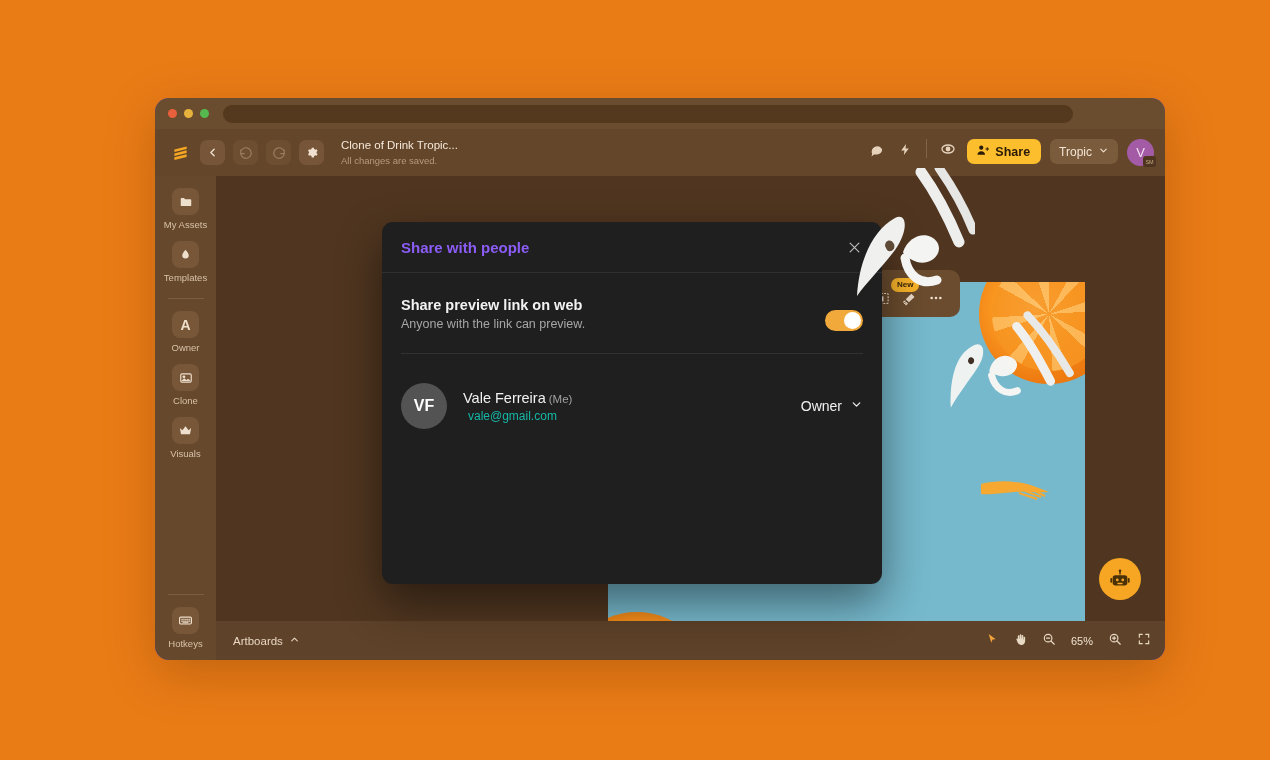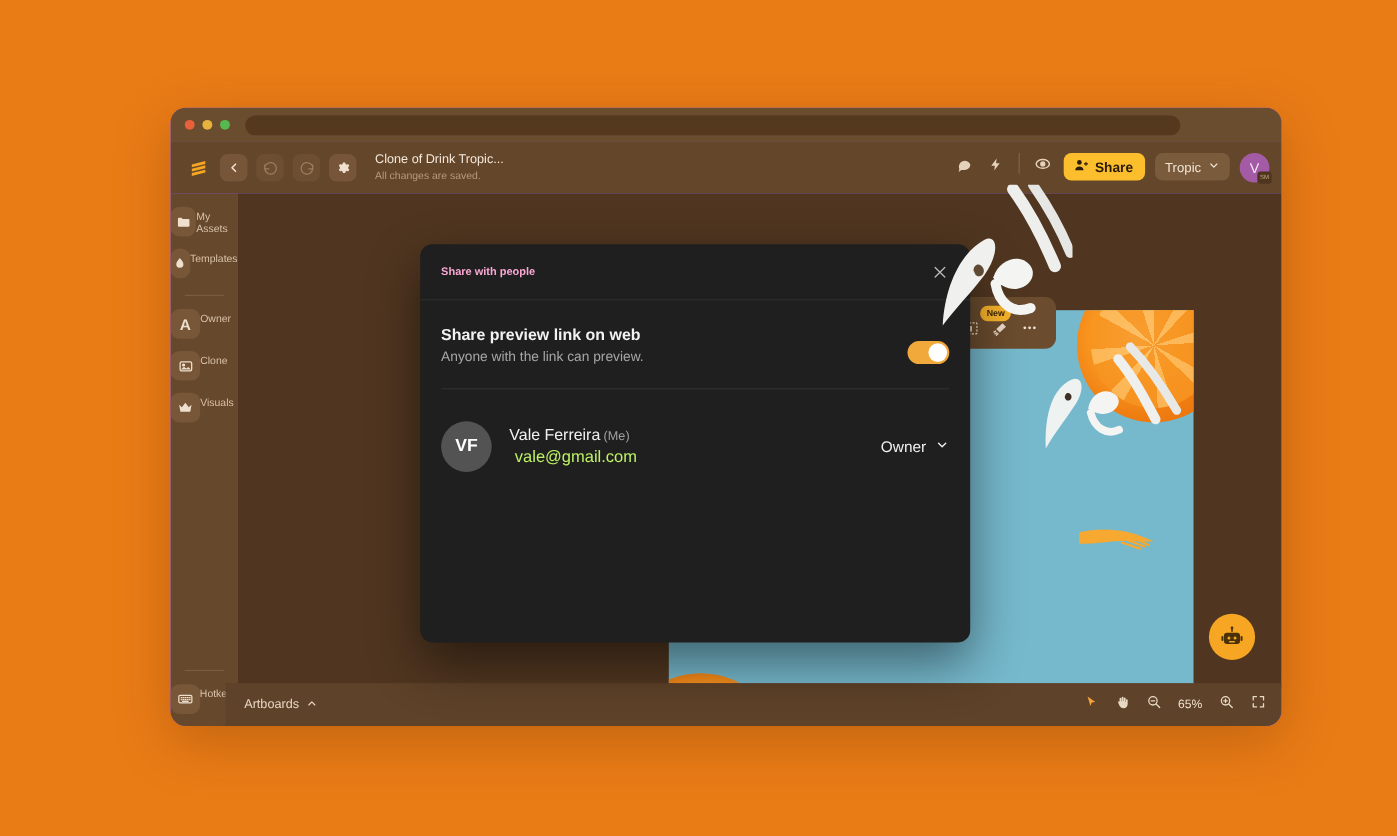--- a/index.html
+++ b/index.html
@@ -97,22 +97,22 @@
   }
 
   
   .sidebar {
     position: absolute; left: 0; top: 78px;
     width: 61px; height: 484px;
     background: #66482d;
     display: flex; flex-direction: column; align-items: center;
     padding-top: 12px;
   }
-  .side-item { width: 61px; display: flex; flex-direction: row;
-               margin-bottom: 11px; cursor: pointer; }
+  .side-item { width: 61px; display: flex; flex-direction: column;
+               align-items: center; margin-bottom: 11px; cursor: pointer; }
   .side-ico {
     width: 27px; height: 27px; border-radius: 8px;
     background: #775737; color: #efdfcd;
     display: flex; align-items: center; justify-content: center;
   }
   .side-lbl { font-size: 9.5px; color: #d8c2a8; margin-top: 4px; }
   .side-sep { width: 36px; height: 1px; background: #7d5e3e; margin: 4px 0 12px; }
   .side-spacer { flex: 1; }
 
   
@@ -231,21 +231,21 @@
   .fab {
     position: absolute; right: 24px; bottom: 25px;
     width: 42px; height: 42px; border-radius: 50%;
     background: #f6a623; color: #4b3108;
     display: flex; align-items: center; justify-content: center;
     cursor: pointer;
   }
 
   
   .statusbar {
-    position: absolute; left: 50px; bottom: 0; right: 0; height: 39px;
+    position: absolute; left: 61px; bottom: 0; right: 0; height: 39px;
     background: #5e4229;
     display: flex; align-items: center;
   }
   .artboards-btn {
     margin-left: 17px; color: #e8d6c2; font-size: 11.5px;
     display: flex; align-items: center; gap: 6px; cursor: pointer;
   }
   .status-right {
     margin-left: auto; margin-right: 14px;
     display: flex; align-items: center; gap: 15px;
@@ -262,21 +262,21 @@
     background: #1f1f1f;
     border-radius: 11px;
     overflow: hidden;
     box-shadow: 0 18px 46px rgba(0,0,0,.48);
   }
   .modal-head {
     height: 51px; display: flex; align-items: center;
     border-bottom: 1px solid #2f2f2f;
     padding: 0 19px;
   }
-  .modal-title { font-size: 10px; font-weight: bold; color: #f9a8d4; }
+  .modal-title { font-size: 15px; font-weight: bold; color: #8b5cf6; }
   .modal-close {
     margin-left: auto; color: #b9b9b9; cursor: pointer;
     width: 18px; height: 18px; display: flex;
     align-items: center; justify-content: center;
   }
   .modal-body { padding: 24px 19px 0; }
   .row-flex { display: flex; align-items: flex-end; }
   .sec-title { font-size: 14.5px; font-weight: bold; color: #f2f2f2; }
   .sec-sub { font-size: 12.5px; color: #a6a6a6; margin-top: 4px; }
   .toggle {
@@ -326,21 +326,21 @@
   .person-row { display: flex; align-items: center; margin-top: 29px; }
   .person-avatar {
     width: 46px; height: 46px; border-radius: 50%;
     background: #535353; color: #fff;
     display: flex; align-items: center; justify-content: center;
     font-size: 16px; font-weight: bold;
   }
   .person-info { margin-left: 16px; }
   .person-name { font-size: 14.5px; color: #f1f1f1; }
   .person-name .me { font-size: 11.5px; color: #a0a0a0; margin-left: 3px; }
-  .person-email { font-size: 15px; color: #bef264; margin-top: 3px; margin-left: 5px; }
+  .person-email { font-size: 12px; color: #14b8a6; margin-top: 3px; margin-left: 5px; }
   .person-role {
     margin-left: auto; display: flex; align-items: flex-end; gap: 8px;
     color: #f0f0f0; font-size: 14px; cursor: pointer;
   }
 
   
   .brush-overlay {
     position: absolute; left: 845px; top: 168px;
     width: 130px; height: 135px; pointer-events: none;
   }

